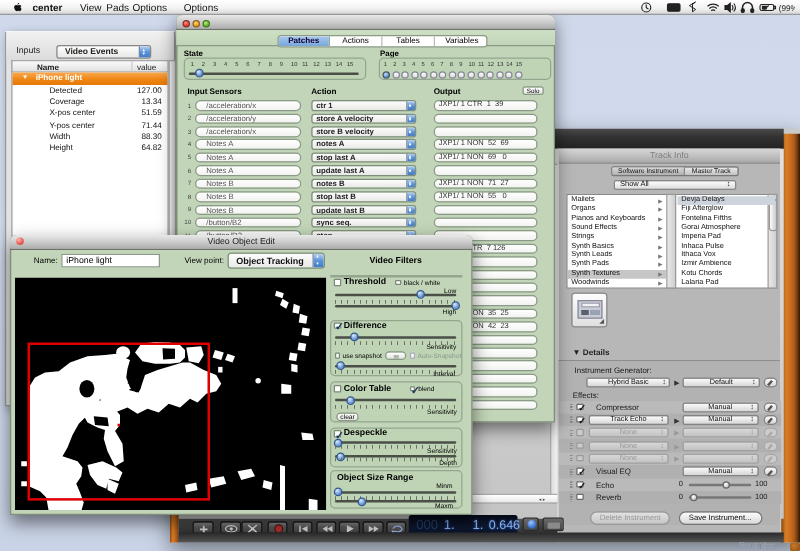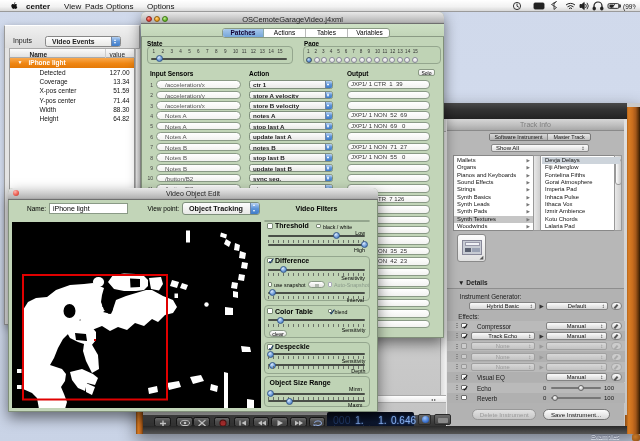--- a/index.html
+++ b/index.html
@@ -368,21 +368,20 @@
       <div class="abs" style="right:4px;top:29.1px">71.44</div>
       <div class="abs" style="left:30px;top:38.4px">Width</div>
       <div class="abs" style="right:4px;top:38.4px">88.30</div>
       <div class="abs" style="left:30px;top:47.7px">Height</div>
       <div class="abs" style="right:4px;top:47.7px">64.82</div>
     </div>
 </div>
 
 <div id="jx" class="abs">
   <div class="titlebar"></div>
-  <div class="abs" style="left:0;top:2.5px;width:100%;text-align:center;font-size:7.5px;color:#222">OSCemoteGarageVideo.j4xml</div>
   <div class="tl" style="left:4.5px;top:3.5px;background:radial-gradient(circle at 35% 30%,#ff9d93,#ee4035 55%,#c03227);border:0.5px solid #8a2a20"></div>
   <div class="tl" style="left:12.5px;top:3.5px;background:radial-gradient(circle at 35% 30%,#ffd98a,#f5a623 55%,#cc8418);border:0.5px solid #8f6012"></div>
   <div class="tl" style="left:20.5px;top:3.5px;background:radial-gradient(circle at 35% 30%,#c8f0a0,#6fbe33 55%,#529a1c);border:0.5px solid #3f7a14"></div>
 
   <div class="abs" style="left:0;top:12px;width:100%;height:12.3px;background:linear-gradient(180deg,#cde0c4,#c2d5b8)"></div>
   <div class="abs" style="left:0;top:24.3px;width:100%;height:1px;background:#8a9a84"></div>
   <div class="abs" style="left:81px;top:16px;width:168px;height:9.5px;background:#fff;border:1px solid #8a9a84;border-radius:3px;overflow:hidden;font-size:6.5px">
     <div class="abs" style="left:0;top:0;width:41px;height:100%;background:linear-gradient(180deg,#a8c8ec,#76a6d9);border-right:1px solid #8aa;text-align:center;line-height:8.5px;font-weight:bold;color:#103">Patches</div>
     <div class="abs" style="left:41px;top:0;width:42px;height:100%;border-right:1px solid #bbb;text-align:center;line-height:8.5px">Actions</div>
     <div class="abs" style="left:83px;top:0;width:42px;height:100%;border-right:1px solid #bbb;text-align:center;line-height:8.5px">Tables</div>

